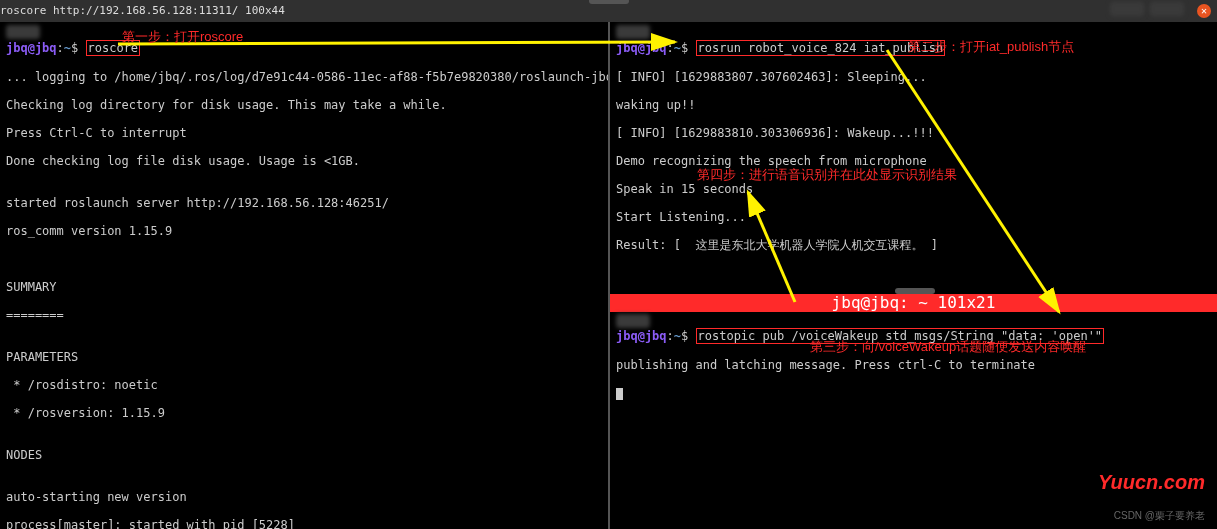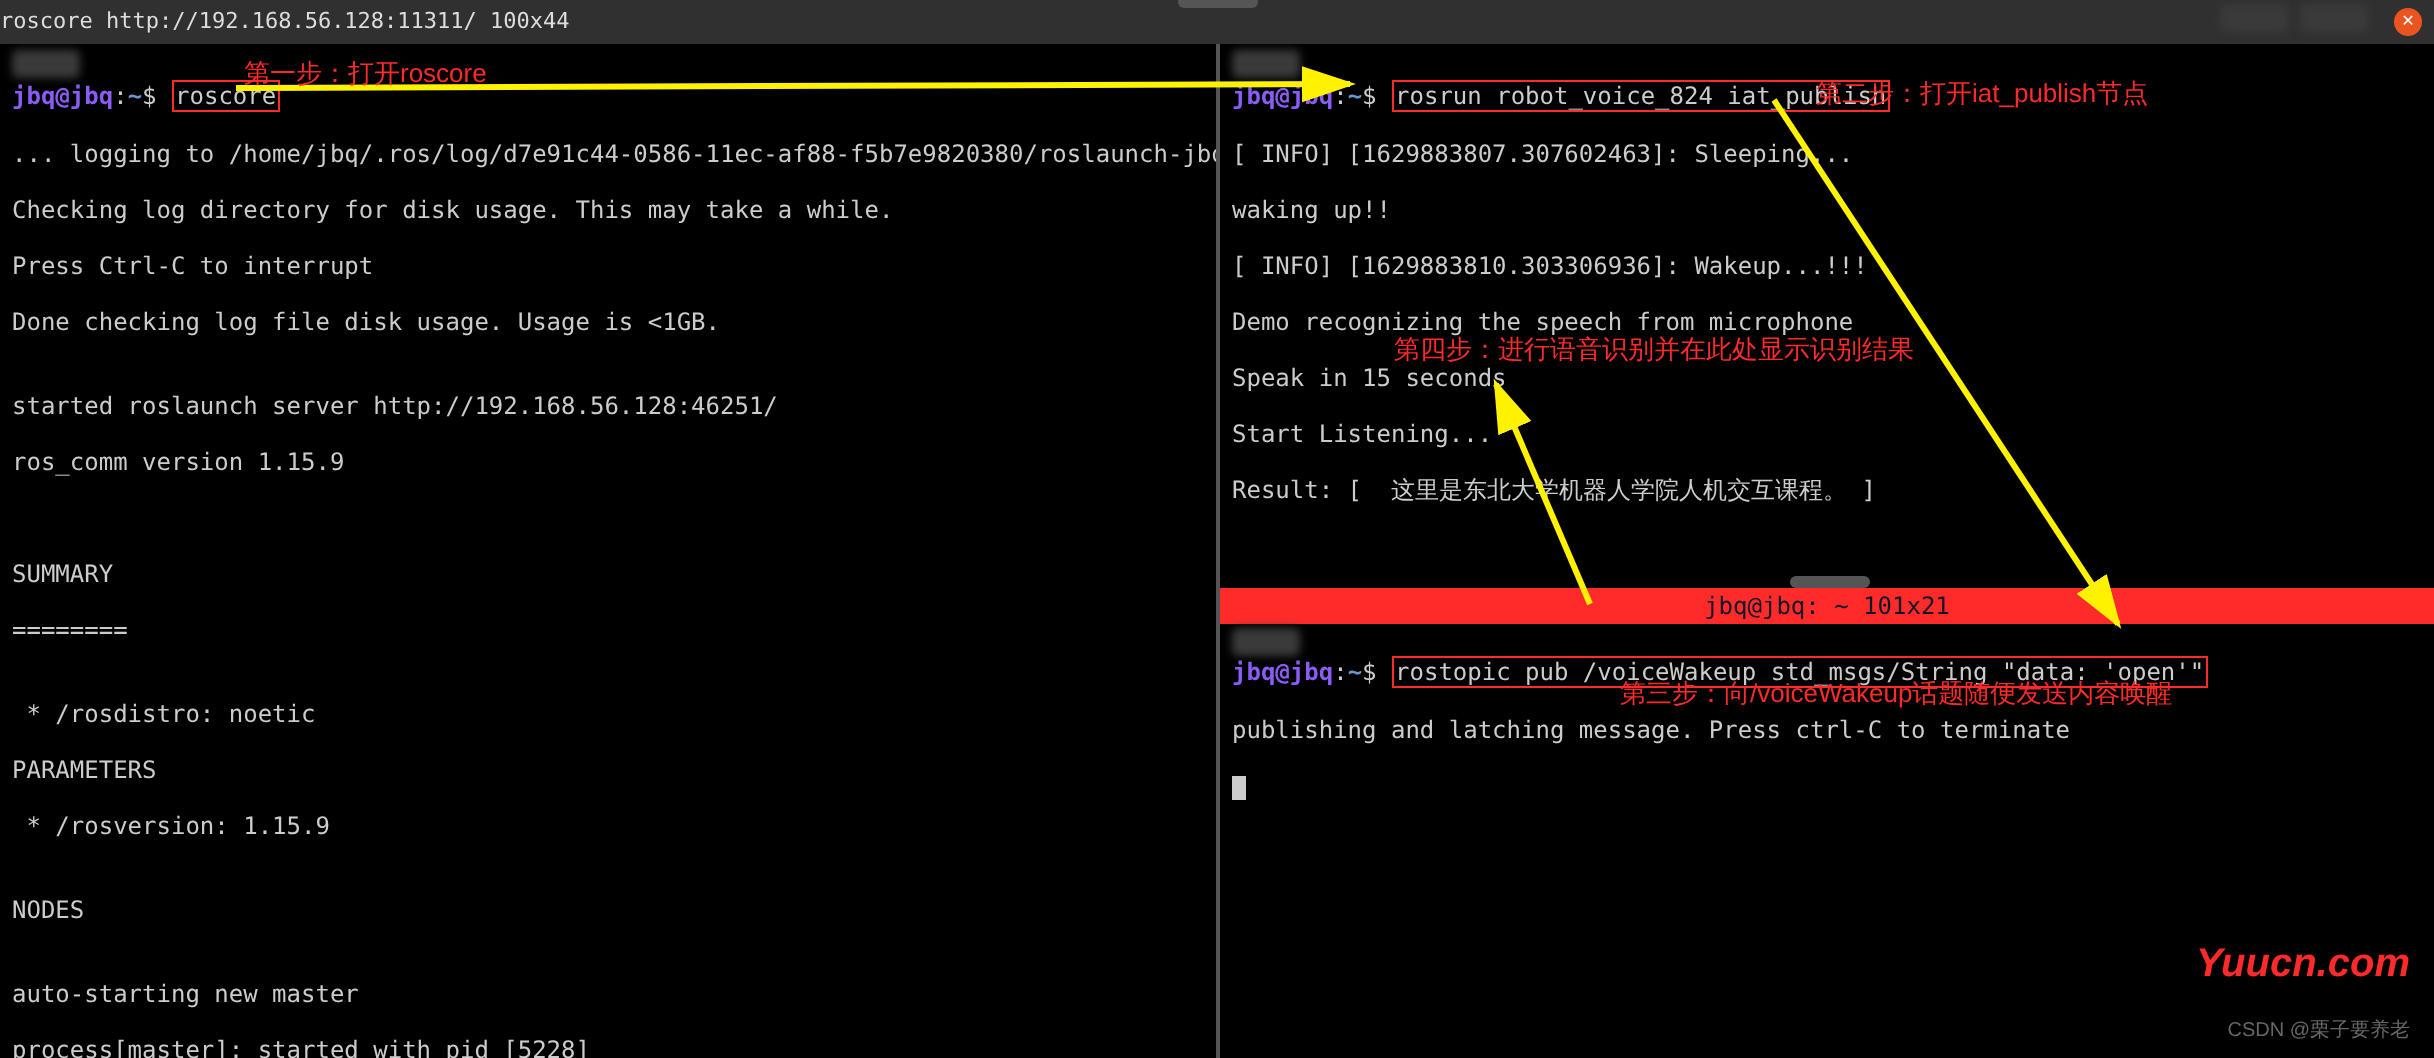--- a/index.html
+++ b/index.html
@@ -89,22 +89,22 @@
     font-weight: 500;
     pointer-events: none;
   }
   .pane2-title {
     position: absolute;
     left: 610px;
     right: 0;
     top: 294px;
     height: 28px;
     background: #ff2a2a;
-    color: #0f172a;
-    font-size: 12px;
+    color: #ffffff;
+    font-size: 16px;
     text-align: center;
     line-height: 18px;
   }
   .pane2 {
     position: absolute;
     left: 610px;
     right: 0;
     top: 312px;
     bottom: 0;
     background: #000;
@@ -173,27 +173,27 @@
 <div>Press Ctrl-C to interrupt</div>
 <div>Done checking log file disk usage. Usage is &lt;1GB.</div>
 <div></div>
 <div>started roslaunch server http://192.168.56.128:46251/</div>
 <div>ros_comm version 1.15.9</div>
 <div></div>
 <div></div>
 <div>SUMMARY</div>
 <div>========</div>
 <div></div>
+<div>PARAMETERS</div>
 <div> * /rosdistro: noetic</div>
-<div>PARAMETERS</div>
 <div> * /rosversion: 1.15.9</div>
 <div></div>
 <div>NODES</div>
 <div></div>
-<div>auto-starting new master</div>
+<div>auto-starting new version</div>
 <div>process[master]: started with pid [5228]</div>
 
 <div></div>
 
 
 
 
 </div>
 <div class="blur-blob" style="left:6px;top:25px"></div>
 

